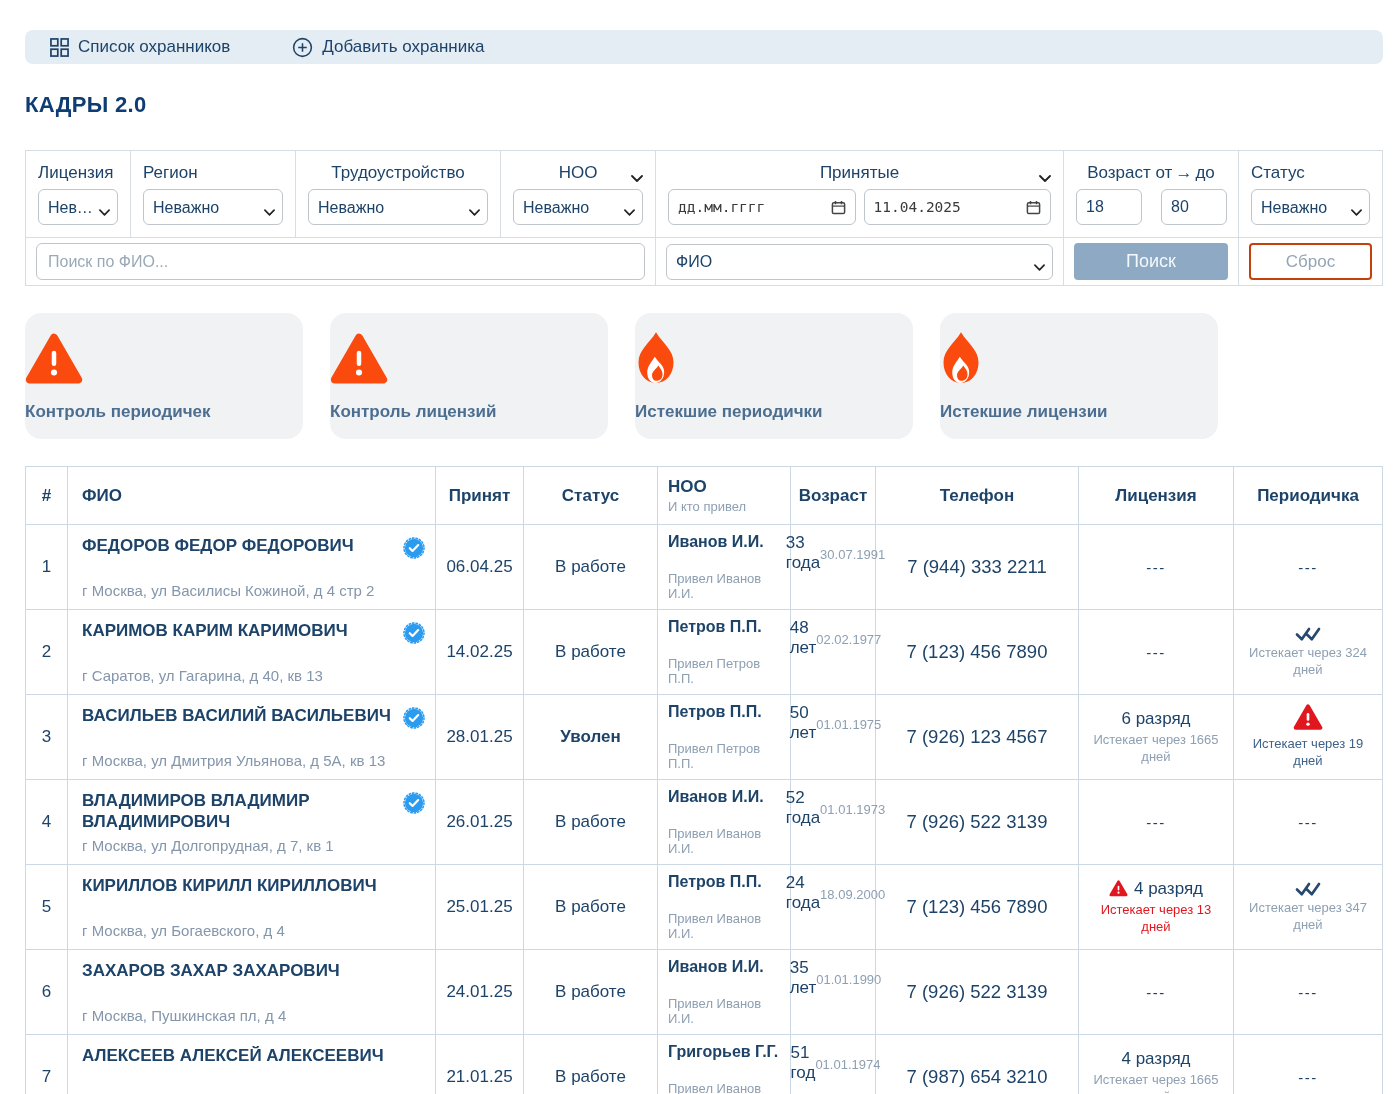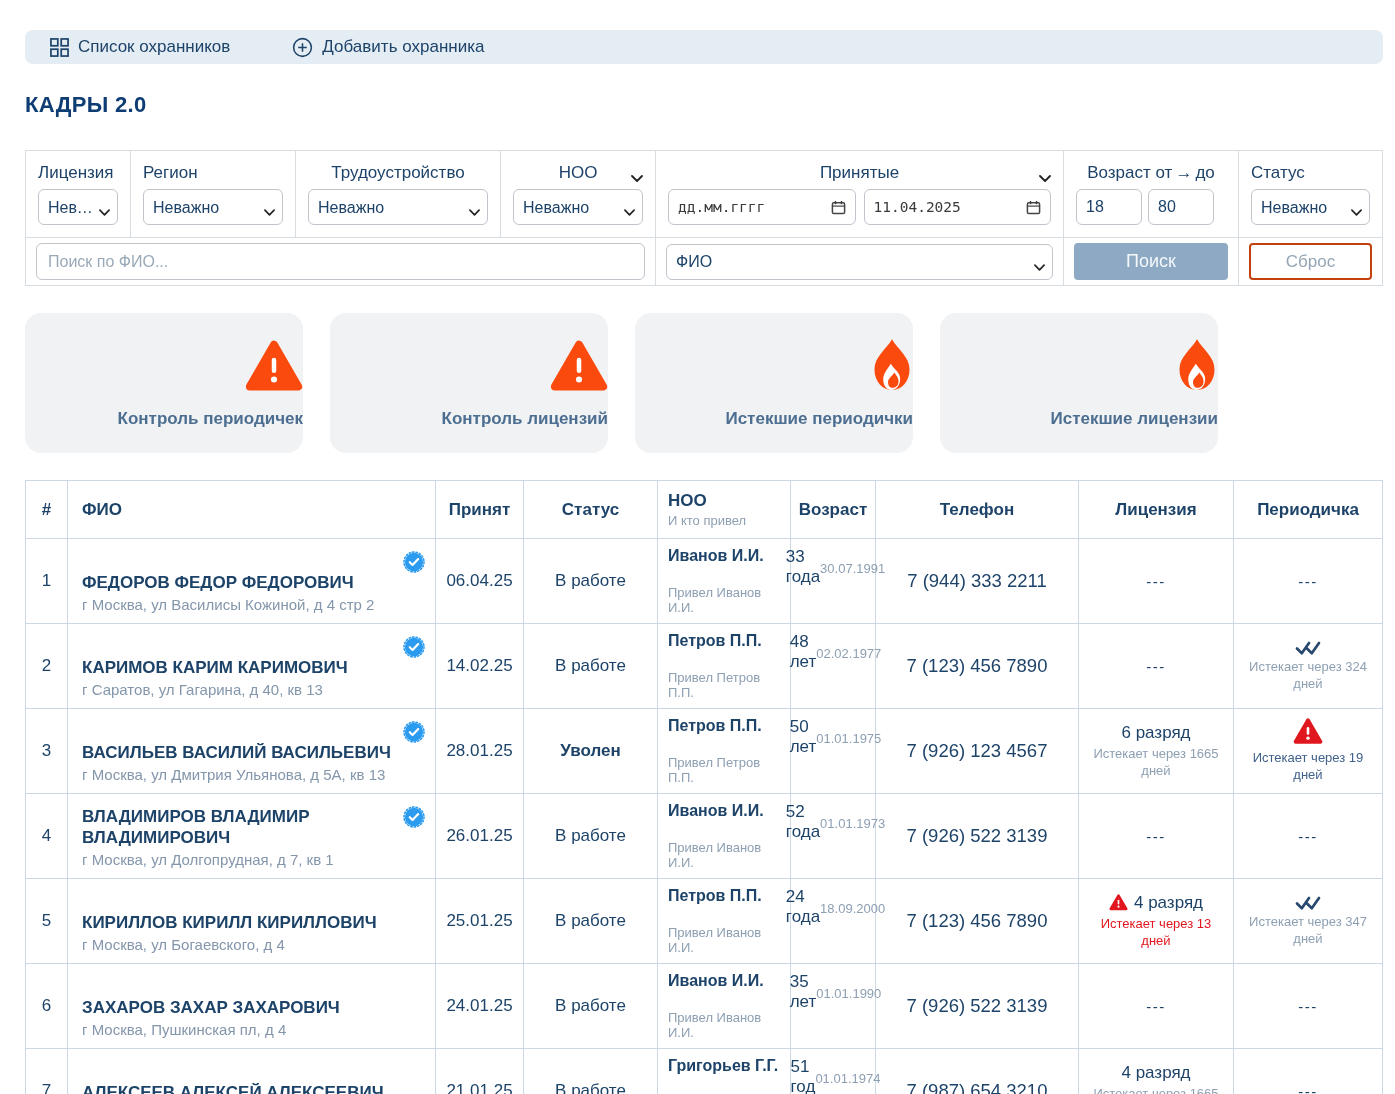--- a/index.html
+++ b/index.html
@@ -36,51 +36,51 @@
   .sel{position:relative;width:100%;}
   .sel select{
     appearance:none;-webkit-appearance:none;width:100%;height:36px;border:1px solid var(--selborder);
     border-radius:6px;background:#fff;font-family:"Liberation Sans",sans-serif;font-size:16px;
     color:var(--navy);padding:0 24px 0 9px;text-overflow:ellipsis;white-space:nowrap;overflow:hidden;}
   .sel .chev{position:absolute;right:8px;top:13px;pointer-events:none;color:#222;}
   .dates{display:flex;gap:8px;}
   .date-box{flex:1;height:36px;border:1px solid var(--selborder);border-radius:6px;display:flex;
     align-items:center;justify-content:space-between;padding:0 9px;
     font-family:"DejaVu Sans Mono",monospace;font-size:14.5px;color:#3a3a3a;cursor:text;}
-  .ages{display:flex;gap:6px;}
+  .ages{display:flex;gap:19px;}
   .age-input{width:66px;height:36px;border:1px solid var(--selborder);border-radius:6px;
     font-family:"Liberation Sans",sans-serif;font-size:16px;color:var(--navy);padding:0 9px;}
   .f-cell.btncell{padding:5px 10px;display:flex;align-items:center;}
   .search-input{width:100%;height:37px;border:1px solid var(--selborder);border-radius:6px;
     font-family:"Liberation Sans",sans-serif;font-size:16px;color:var(--navy);padding:0 11px;}
   .search-input::placeholder{color:var(--placeholder);}
   .btn-search{width:100%;height:37px;background:var(--btnbg);color:var(--btntext);border:none;
     border-radius:4px;font-size:18px;font-family:"Liberation Sans",sans-serif;cursor:pointer;}
   .btn-reset{width:100%;height:37px;background:#fff;color:var(--resettext);border:2px solid #c2410c;
     border-radius:4px;font-size:17px;font-family:"Liberation Sans",sans-serif;cursor:pointer;}
   
   .cards{margin-top:27px;display:flex;gap:27px;}
-  .card{width:278px;height:140px;background:var(--cardbg);border-radius:16px;cursor:pointer;
-    display:flex;flex-direction:column;align-items:flex-end;justify-content:center;gap:16px;}
+  .card{width:278px;height:126px;background:var(--cardbg);border-radius:16px;cursor:pointer;
+    display:flex;flex-direction:column;align-items:flex-start;justify-content:center;gap:16px;}
   .card .c-icon{height:56px;display:flex;align-items:flex-end;color:var(--orange);}
   .card .c-label{font-size:17px;font-weight:bold;color:var(--cardlabel);}
   
   .gtable{margin-top:27px;border:1px solid var(--border);}
   .t-row{display:grid;grid-template-columns:42px 368px 88px 134px 133px 85px 203px 155px 1fr;}
   .th,.td{border-right:1px solid var(--border);}
   .th:last-child,.td:last-child{border-right:none;}
   .thead{border-bottom:1px solid var(--border);min-height:58px;}
   .th{display:flex;align-items:center;justify-content:center;font-size:17px;font-weight:bold;padding:6px 4px;}
   .th.left{justify-content:flex-start;padding-left:14px;}
   .th.col{flex-direction:column;align-items:flex-start;justify-content:center;padding-left:10px;}
   .th .sub{font-size:13px;font-weight:normal;color:var(--subtext);margin-top:2px;}
   .tr{border-bottom:1px solid var(--border);min-height:74px;cursor:pointer;}
   .td{display:flex;}
   .c-num{align-items:center;justify-content:center;font-size:17px;}
-  .c-fio{flex-direction:column;justify-content:flex-end;align-items:flex-start;padding:10px 44px 10px 14px;position:relative;}
+  .c-fio{flex-direction:column;justify-content:space-between;align-items:flex-start;padding:10px 44px 10px 14px;position:relative;}
   .fio-name{font-size:17px;font-weight:bold;line-height:1.25;}
   .fio-addr{font-size:15px;color:var(--graytext);margin-top:3px;}
   .badge{position:absolute;top:12px;right:10px;color:var(--badge);}
   .c-center{flex-direction:column;align-items:center;justify-content:center;text-align:center;padding:8px 6px;}
   .c-date span{font-size:17px;}
   .status{font-size:17px;}
   .status.bold{font-weight:bold;}
   .c-noo{flex-direction:column;justify-content:center;align-items:flex-start;padding:8px 10px;}
   .noo-name{font-size:16px;font-weight:bold;}
   .noo-sub{font-size:13px;color:var(--subtext);margin-top:20px;}

